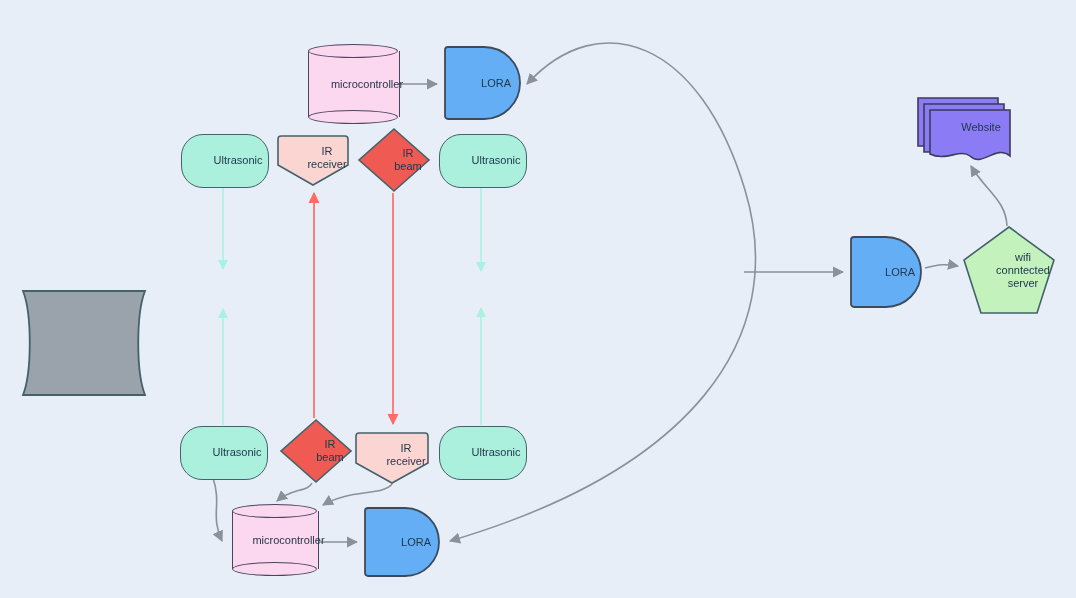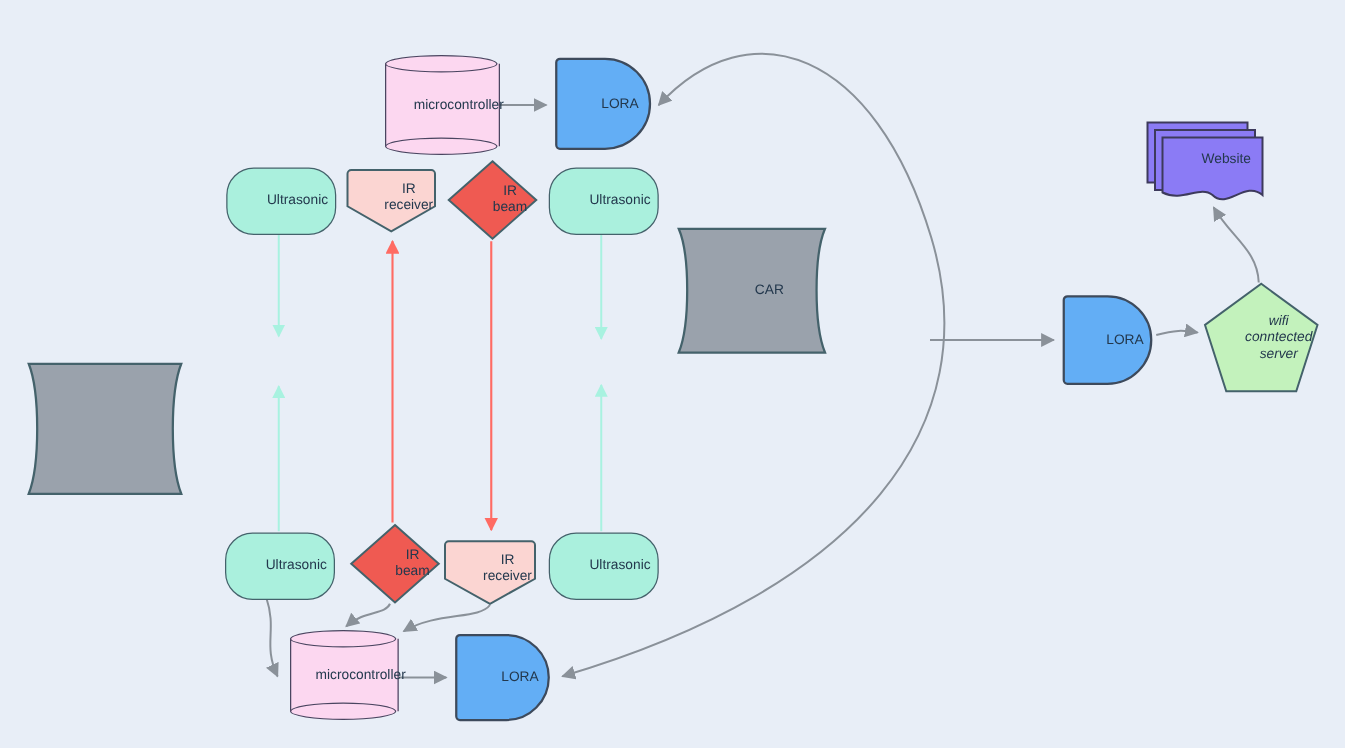--- a/index.html
+++ b/index.html
@@ -104,26 +104,20 @@
       <path d="M36,1 L71,32 L36,63 L1,32 Z" fill="#ef5a52" stroke="#44626b" stroke-width="1.6"></path>
     </svg>
     <span style="max-width:42px;">IR beam</span>
   </div>
 
   <div class="node" style="left:439px;top:134px;width:86px;height:52px;">
     <div class="rrect"></div>
     <span>Ultrasonic</span>
   </div>
 
-  <div class="node" style="left:541px;top:180px;width:121px;height:105px;">
-    <svg class="nsvg" viewBox="0 0 121 105" preserveAspectRatio="none">
-      <path d="M2,3 L119,3 C110,24 110,80 119,102 L2,102 C11,80 11,24 2,3 Z" fill="#9aa2ac" stroke="#44626b" stroke-width="1.8"></path>
-    </svg>
-    <span>CAR</span>
-  </div>
 
   <div class="node" style="left:21px;top:288px;width:126px;height:110px;">
     <svg class="nsvg" viewBox="0 0 126 110" preserveAspectRatio="none">
       <path d="M2,3 L124,3 C115,26 115,84 124,107 L2,107 C11,84 11,26 2,3 Z" fill="#9aa2ac" stroke="#44626b" stroke-width="1.8"></path>
     </svg>
     <span></span>
   </div>
 
   <div class="node" style="left:180px;top:426px;width:86px;height:52px;">
     <div class="rrect"></div>
@@ -167,21 +161,21 @@
     <svg class="nsvg" viewBox="0 0 72 72" preserveAspectRatio="none">
       <path d="M4,1 L36,1 A35,35 0 0 1 36,71 L4,71 A3,3 0 0 1 1,68 L1,4 A3,3 0 0 1 4,1 Z" fill="#63aef5" stroke="#3d4a5c" stroke-width="1.8"></path>
     </svg>
     <span>LORA</span>
   </div>
 
   <div class="node" style="left:963px;top:226px;width:92px;height:88px;">
     <svg class="nsvg" viewBox="0 0 92 88" preserveAspectRatio="none">
       <path d="M46,1 L91,34 L74,87 L18,87 L1,34 Z" fill="#c3f2bc" stroke="#44626b" stroke-width="1.6"></path>
     </svg>
-    <span style="max-width:78px;font-style:italic;">wifi conntected server</span>
+    <span style="max-width:78px;">wifi conntected server</span>
   </div>
 
   <div class="node" style="left:916px;top:96px;width:96px;height:68px;">
     <svg class="nsvg" viewBox="0 0 96 68" preserveAspectRatio="none">
       <path d="M2,2 L82,2 L82,50 L2,50 Z" fill="#8b7bf5" stroke="#3d3a5c" stroke-width="1.6"></path>
       <path d="M8,8 L88,8 L88,56 L8,56 Z" fill="#8b7bf5" stroke="#3d3a5c" stroke-width="1.6"></path>
       <path d="M14,14 L94,14 L94,60 C80,48 66,72 54,60 C44,52 30,66 14,58 Z" fill="#8b7bf5" stroke="#3d3a5c" stroke-width="1.6"></path>
     </svg>
     <span style="margin-top:-6px;margin-left:6px;">Website</span>
   </div>

